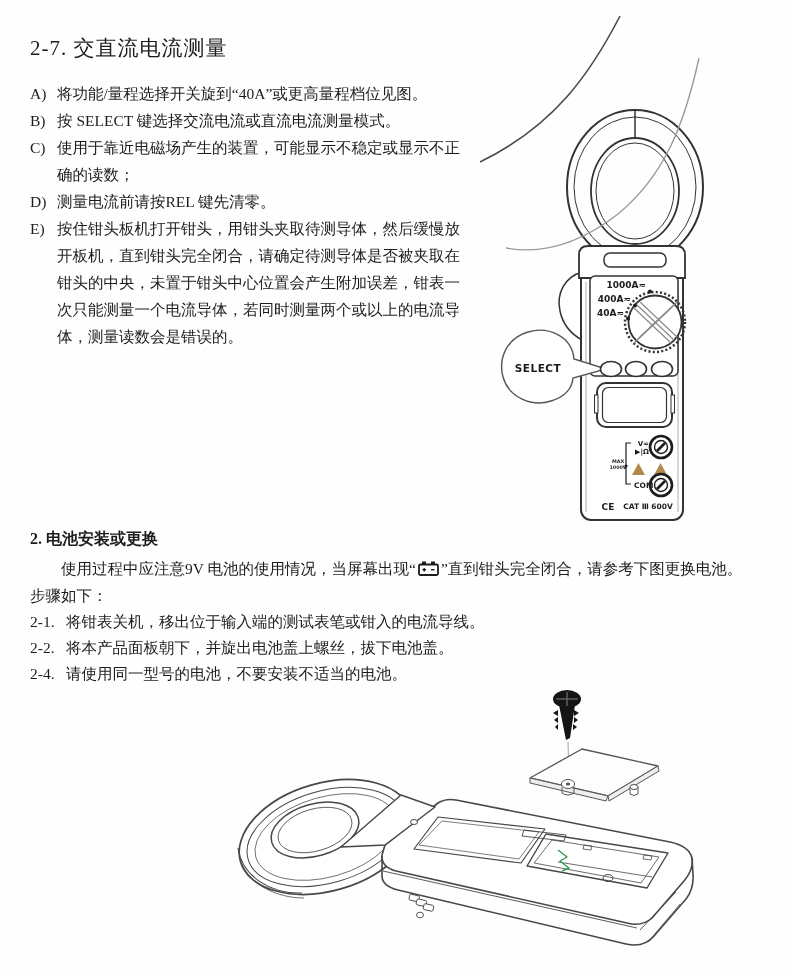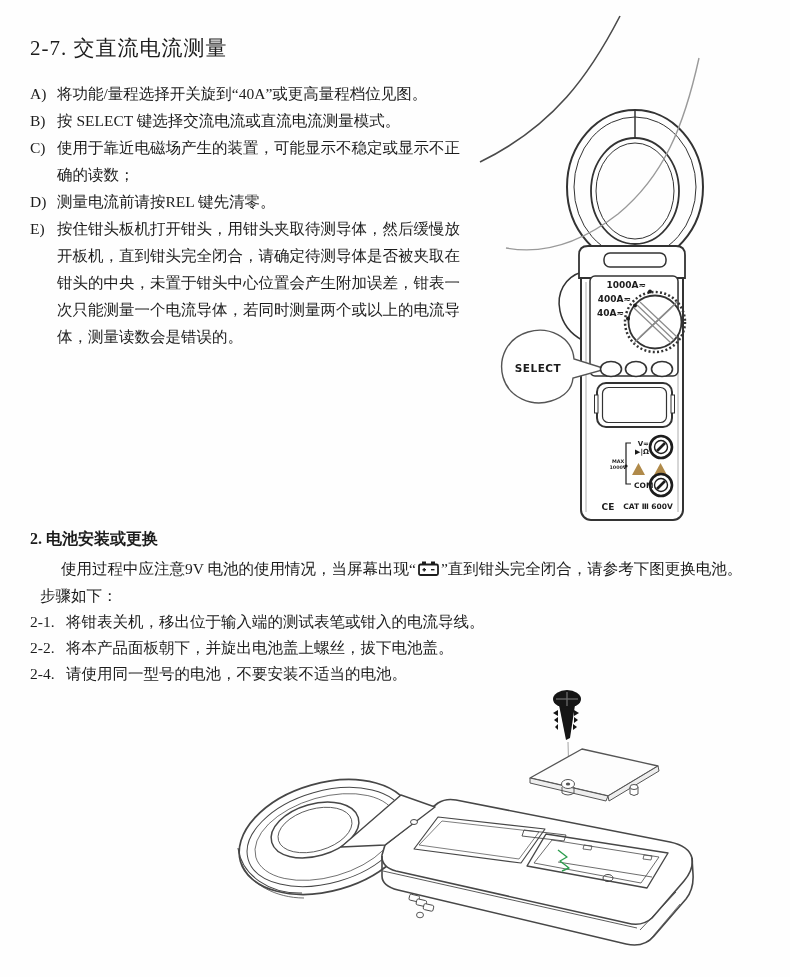--- a/index.html
+++ b/index.html
@@ -15,21 +15,21 @@
   }
   
   .instructions{left:30px;top:80px;width:438px;font-size:15.5px;line-height:27px;}
   .inst-item{display:flex;}
   .inst-label{width:27px;flex:none;}
   .inst-text{flex:1;}
   
   .battery{left:30px;top:527px;width:732px;font-size:15.5px;line-height:27px;}
   .battery-heading{font-weight:bold;font-size:16px;line-height:24px;margin-bottom:4px;}
   .battery-para{text-indent:2em;line-height:28px;}
-  .steps-label{line-height:26px;margin-left:10px;}
+  .steps-label{line-height:26px;}
   .steps{width:520px;}
   .step-item{display:flex;line-height:26px;align-items:flex-end;}
   .step-num{width:36px;flex:none;}
   .step-text{flex:1;}
   
   .batt-icon{display:inline-block;vertical-align:-2px;margin:0 2px;}
   
   .figure1{left:478px;top:14px;width:312px;height:512px;}
   .figure2{left:228px;top:652px;width:562px;height:325px;}
   svg text{font-family:"DejaVu Sans","Liberation Sans",sans-serif;fill:#1c1c1c;}

